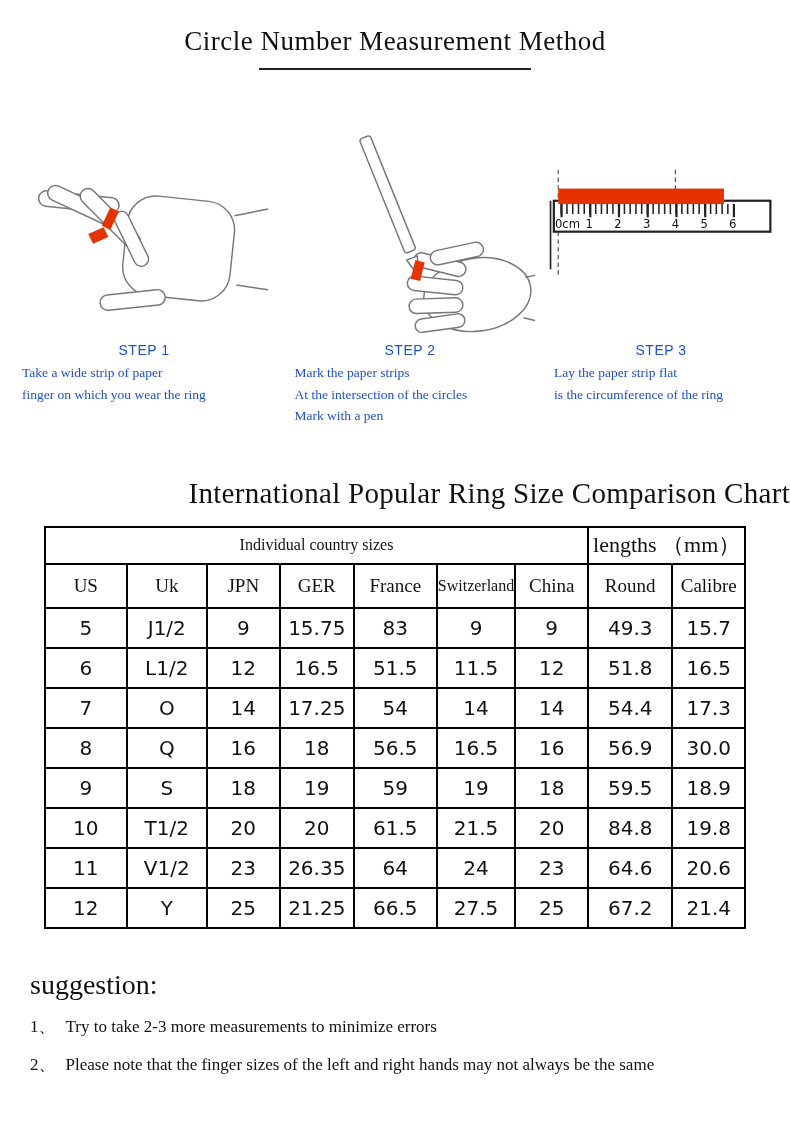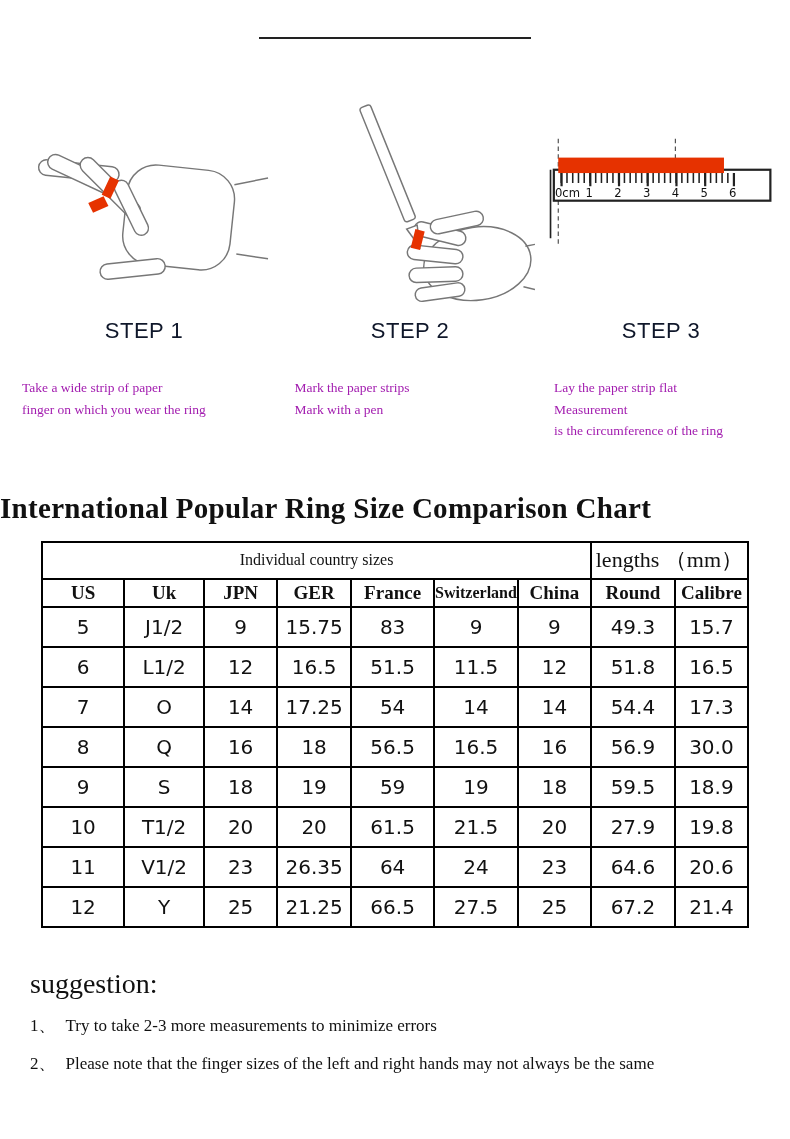--- a/index.html
+++ b/index.html
@@ -10,56 +10,57 @@
     position: relative;
   }
   .page { width: 790px; padding-top: 26px; }
 
   
   .main-title { text-align: center; font-size: 27px; font-weight: normal; letter-spacing: 0.5px; }
   .title-underline { width: 272px; height: 2px; background: #222; margin: 11px auto 0; }
 
   
   .steps { display: flex; justify-content: space-between; padding: 0 10px; margin-top: 62px; }
-  .step { display: flex; flex-direction: column; gap: 7px; }
+  .step { display: flex; flex-direction: column; }
   .step-1 { width: 268px; }
   .step-2 { width: 255px; }
   .step-3 { width: 238px; }
   .fig { height: 206px; display: flex; align-items: center; justify-content: center; }
   .step-label {
     text-align: center; margin-top: 4px;
-    font-family: "Liberation Sans", sans-serif; font-size: 22px; letter-spacing: 0.5px; color: #0f172a;
+    font-family: "Liberation Sans", sans-serif; font-size: 14px; letter-spacing: 0.5px; color: #1d4ed8;
   }
-  .step-desc { margin-top: 26px; font-size: 13.5px; line-height: 1.6; padding-left: 12px; color: #a21caf; }
-
-  
-  .chart-title { text-align: left; font-size: 29px; font-weight: bold; margin-top: 50px; letter-spacing: 0.3px; }
+  .step-desc { margin-top: 4px; font-size: 13.5px; line-height: 1.6; padding-left: 12px; color: #1d4ed8; }
+
+  
+  .chart-title { text-align: right; font-size: 29px; font-weight: normal; margin-top: 50px; letter-spacing: 0.3px; }
   .size-table { border-collapse: collapse; table-layout: fixed; margin: 16px auto 0; }
   .size-table th, .size-table td { border: 2px solid #000; text-align: center; padding: 0; overflow: hidden; }
   .group-row th { height: 37px; font-size: 16px; font-weight: normal; font-family: "Liberation Serif", serif; }
   .group-row th.lengths-header { font-size: 22px; }
-  .column-header-row th { height: 28px; font-size: 19px; font-weight: bold; font-family: "Liberation Serif", serif; }
+  .column-header-row th { height: 44px; font-size: 19px; font-weight: normal; font-family: "Liberation Serif", serif; }
   .column-header-row th.small { font-size: 16px; }
   .size-table tbody td { height: 40px; font-size: 20px; font-family: "DejaVu Sans", sans-serif; }
 
   
   .suggestion-section { margin: 40px 0 16px 30px; }
   .suggestion-heading { font-size: 28px; font-weight: normal; }
   .suggestion-list { margin-top: 14px; }
   .suggestion-item { font-size: 17px; margin-bottom: 15px; display: flex; align-items: baseline; }
   .suggestion-item .num { margin-right: 10px; }
 
   svg text { font-family: "DejaVu Sans", sans-serif; fill: #111; }
 </style>
 </head>
 <body>
 
 <div class="page">
 
   <header>
+    <h1 class="main-title">Circle Number Measurement Method</h1>
     <div class="title-underline"></div>
   </header>
 
   <section class="steps">
 
     <div class="step step-1">
       <div class="fig">
         <svg width="250" height="198" viewBox="0 0 260 200">
           <g stroke="#777" stroke-width="1.5" fill="#ffffff">
             <rect x="110" y="62" width="112" height="104" rx="30" transform="rotate(6 166 114)"></rect>
@@ -95,20 +96,21 @@
             <rect x="150" y="110" width="56" height="15" rx="7.5" transform="rotate(-12 206 117)"></rect>
           </g>
           <path d="M137.5,126 L126.5,130 L140,148.5 Z" fill="#ffffff" stroke="#777" stroke-width="1.5"></path>
           <circle cx="139" cy="147" r="2.2" fill="#555"></circle>
           <rect x="133" y="131" width="10" height="20" fill="#e63200" transform="rotate(14 138 141)"></rect>
         </svg>
       </div>
       <div class="step-label">STEP 2</div>
       <div class="step-desc">
         <div>Mark the paper strips</div>
+        <div>At the intersection of the circles</div>
         <div>Mark with a pen</div>
       </div>
     </div>
 
     <div class="step step-3">
       <div class="fig">
         <svg width="232" height="136" viewBox="0 0 210 122">
           <line x1="12" y1="2" x2="12" y2="98" stroke="#444" stroke-width="1" stroke-dasharray="4 3"></line>
           <line x1="118" y1="2" x2="118" y2="44" stroke="#444" stroke-width="1" stroke-dasharray="4 3"></line>
           <line x1="5" y1="30" x2="5" y2="92" stroke="#222" stroke-width="1.5"></line>
@@ -121,21 +123,20 @@
           <text x="66" y="55" font-size="10.5" text-anchor="middle">2</text>
           <text x="92" y="55" font-size="10.5" text-anchor="middle">3</text>
           <text x="118" y="55" font-size="10.5" text-anchor="middle">4</text>
           <text x="144" y="55" font-size="10.5" text-anchor="middle">5</text>
           <text x="170" y="55" font-size="10.5" text-anchor="middle">6</text>
         </svg>
       </div>
       <div class="step-label">STEP 3</div>
       <div class="step-desc">
         <div>Lay the paper strip flat</div>
-        <div>Measurement</div>
         <div>is the circumference of the ring</div>
       </div>
     </div>
   </section>
 
   <section>
     <h2 class="chart-title">International Popular Ring Size Comparison Chart</h2>
     <table class="size-table">
       <colgroup>
         <col style="width:82px">
@@ -222,21 +223,21 @@
             <td>18.9</td>
           </tr>
           <tr>
             <td>10</td>
             <td>T1/2</td>
             <td>20</td>
             <td>20</td>
             <td>61.5</td>
             <td>21.5</td>
             <td>20</td>
-            <td>27.9</td>
+            <td>84.8</td>
             <td>19.8</td>
           </tr>
           <tr>
             <td>11</td>
             <td>V1/2</td>
             <td>23</td>
             <td>26.35</td>
             <td>64</td>
             <td>24</td>
             <td>23</td>

